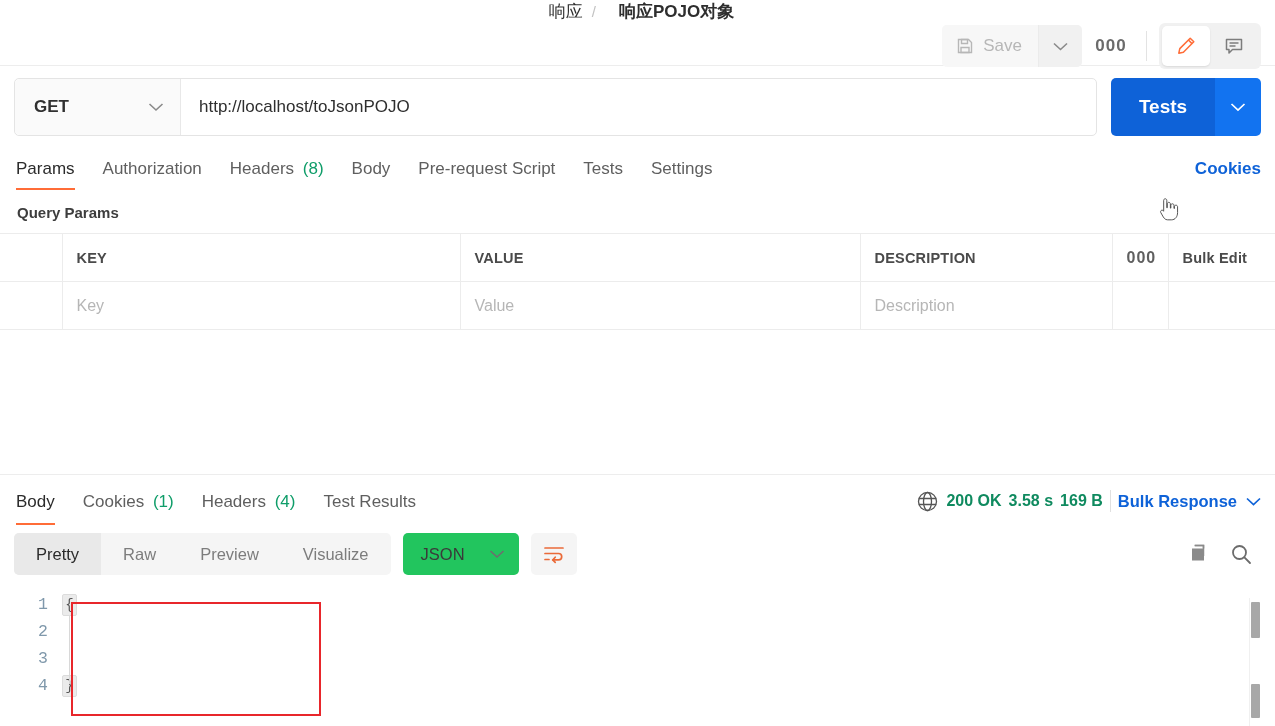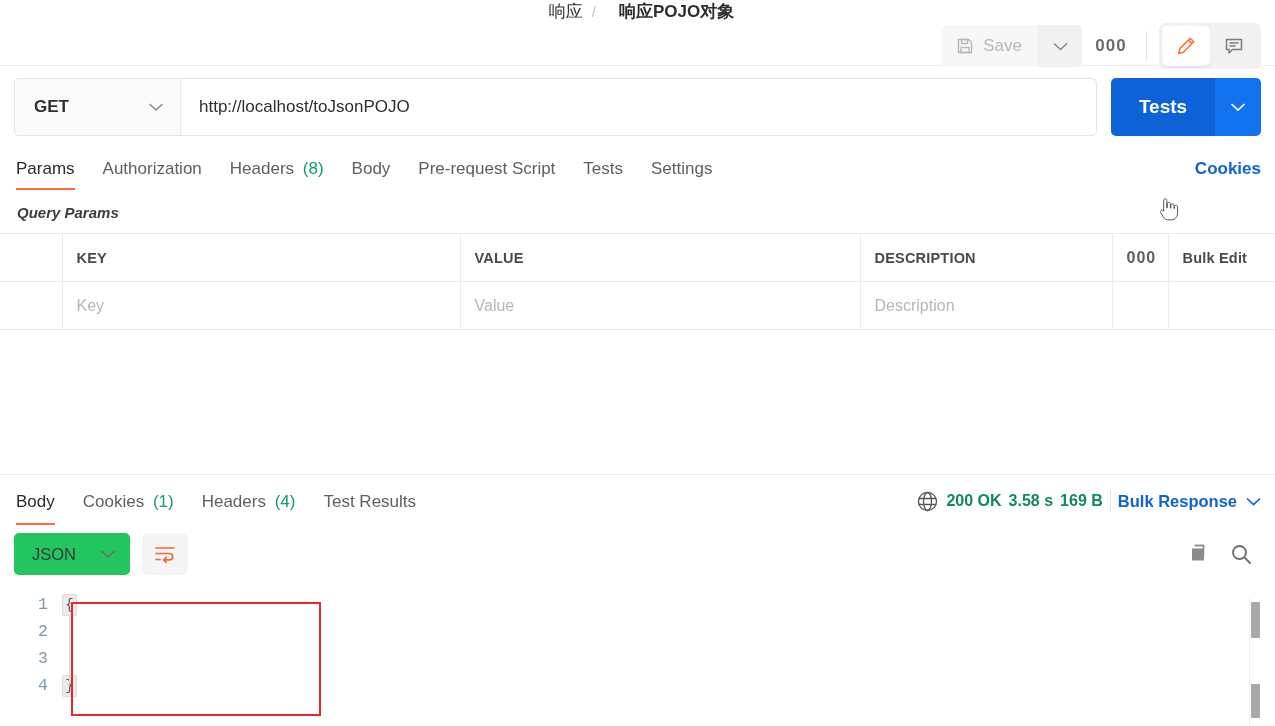--- a/index.html
+++ b/index.html
@@ -158,21 +158,20 @@
     margin-left: auto;
     color: #0e62d8;
     font-size: 17px; font-weight: 600;
     padding-bottom: 11px;
   }
 
   
   .qp-label {
     font-size: 15px; font-weight: 700; color: #3d3d3d;
     padding: 14px 0 12px 17px;
-    font-style: italic;
   }
   table.params {
     width: 100%;
     border-collapse: collapse;
     table-layout: fixed;
   }
   table.params th, table.params td {
     border: 1px solid #ececec;
     border-left: none;
     text-align: left;
@@ -477,20 +476,26 @@
       <span>
         <svg width="15" height="9" viewBox="0 0 15 9" fill="none" stroke="#0e62d8" stroke-width="1.7">
           <path d="M1 1.5L7.5 7.5L14 1.5"></path>
         </svg>
       </span>
     </span>
   </div>
 </div>
 
 <div class="bodybar">
+  <div class="seg-group">
+    <div class="seg-item active">Pretty</div>
+    <div class="seg-item">Raw</div>
+    <div class="seg-item">Preview</div>
+    <div class="seg-item">Visualize</div>
+  </div>
 
   <div class="json-select">
     <span>JSON</span>
     <span>
       <svg width="16" height="10" viewBox="0 0 16 10" fill="none" stroke="#6e6e6e" stroke-width="1.6">
         <path d="M1.5 2L8 8L14.5 2"></path>
       </svg>
     </span>
   </div>
 

